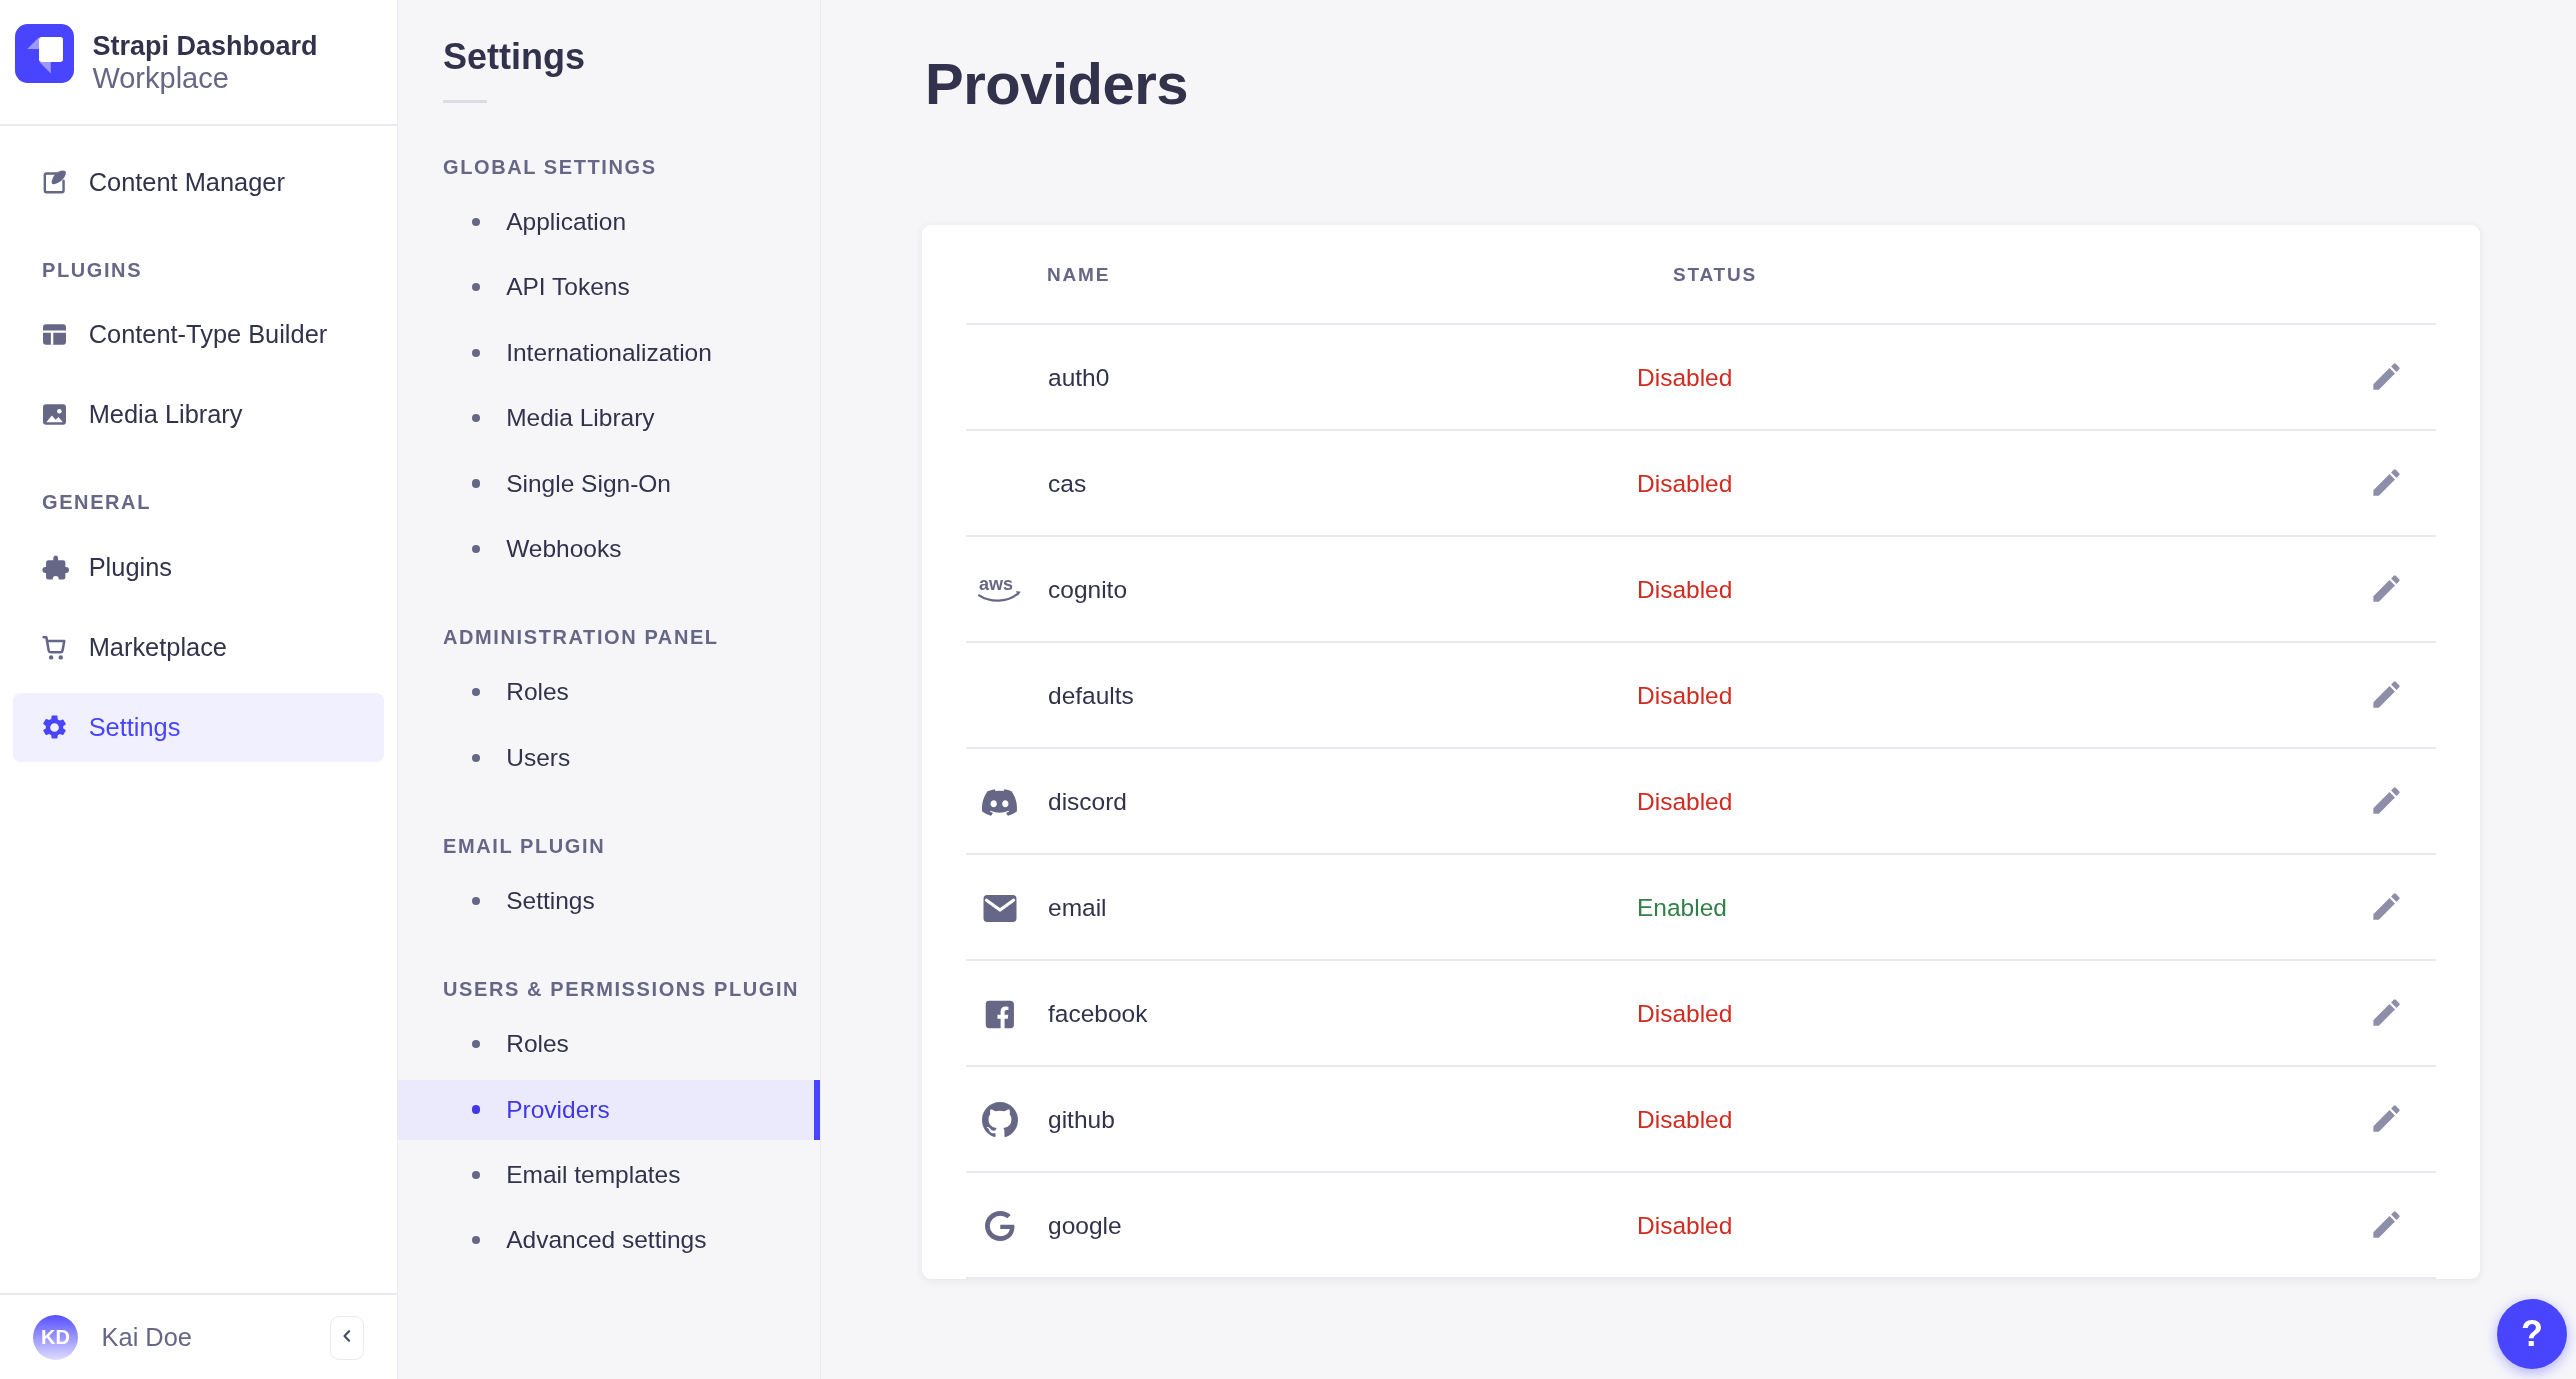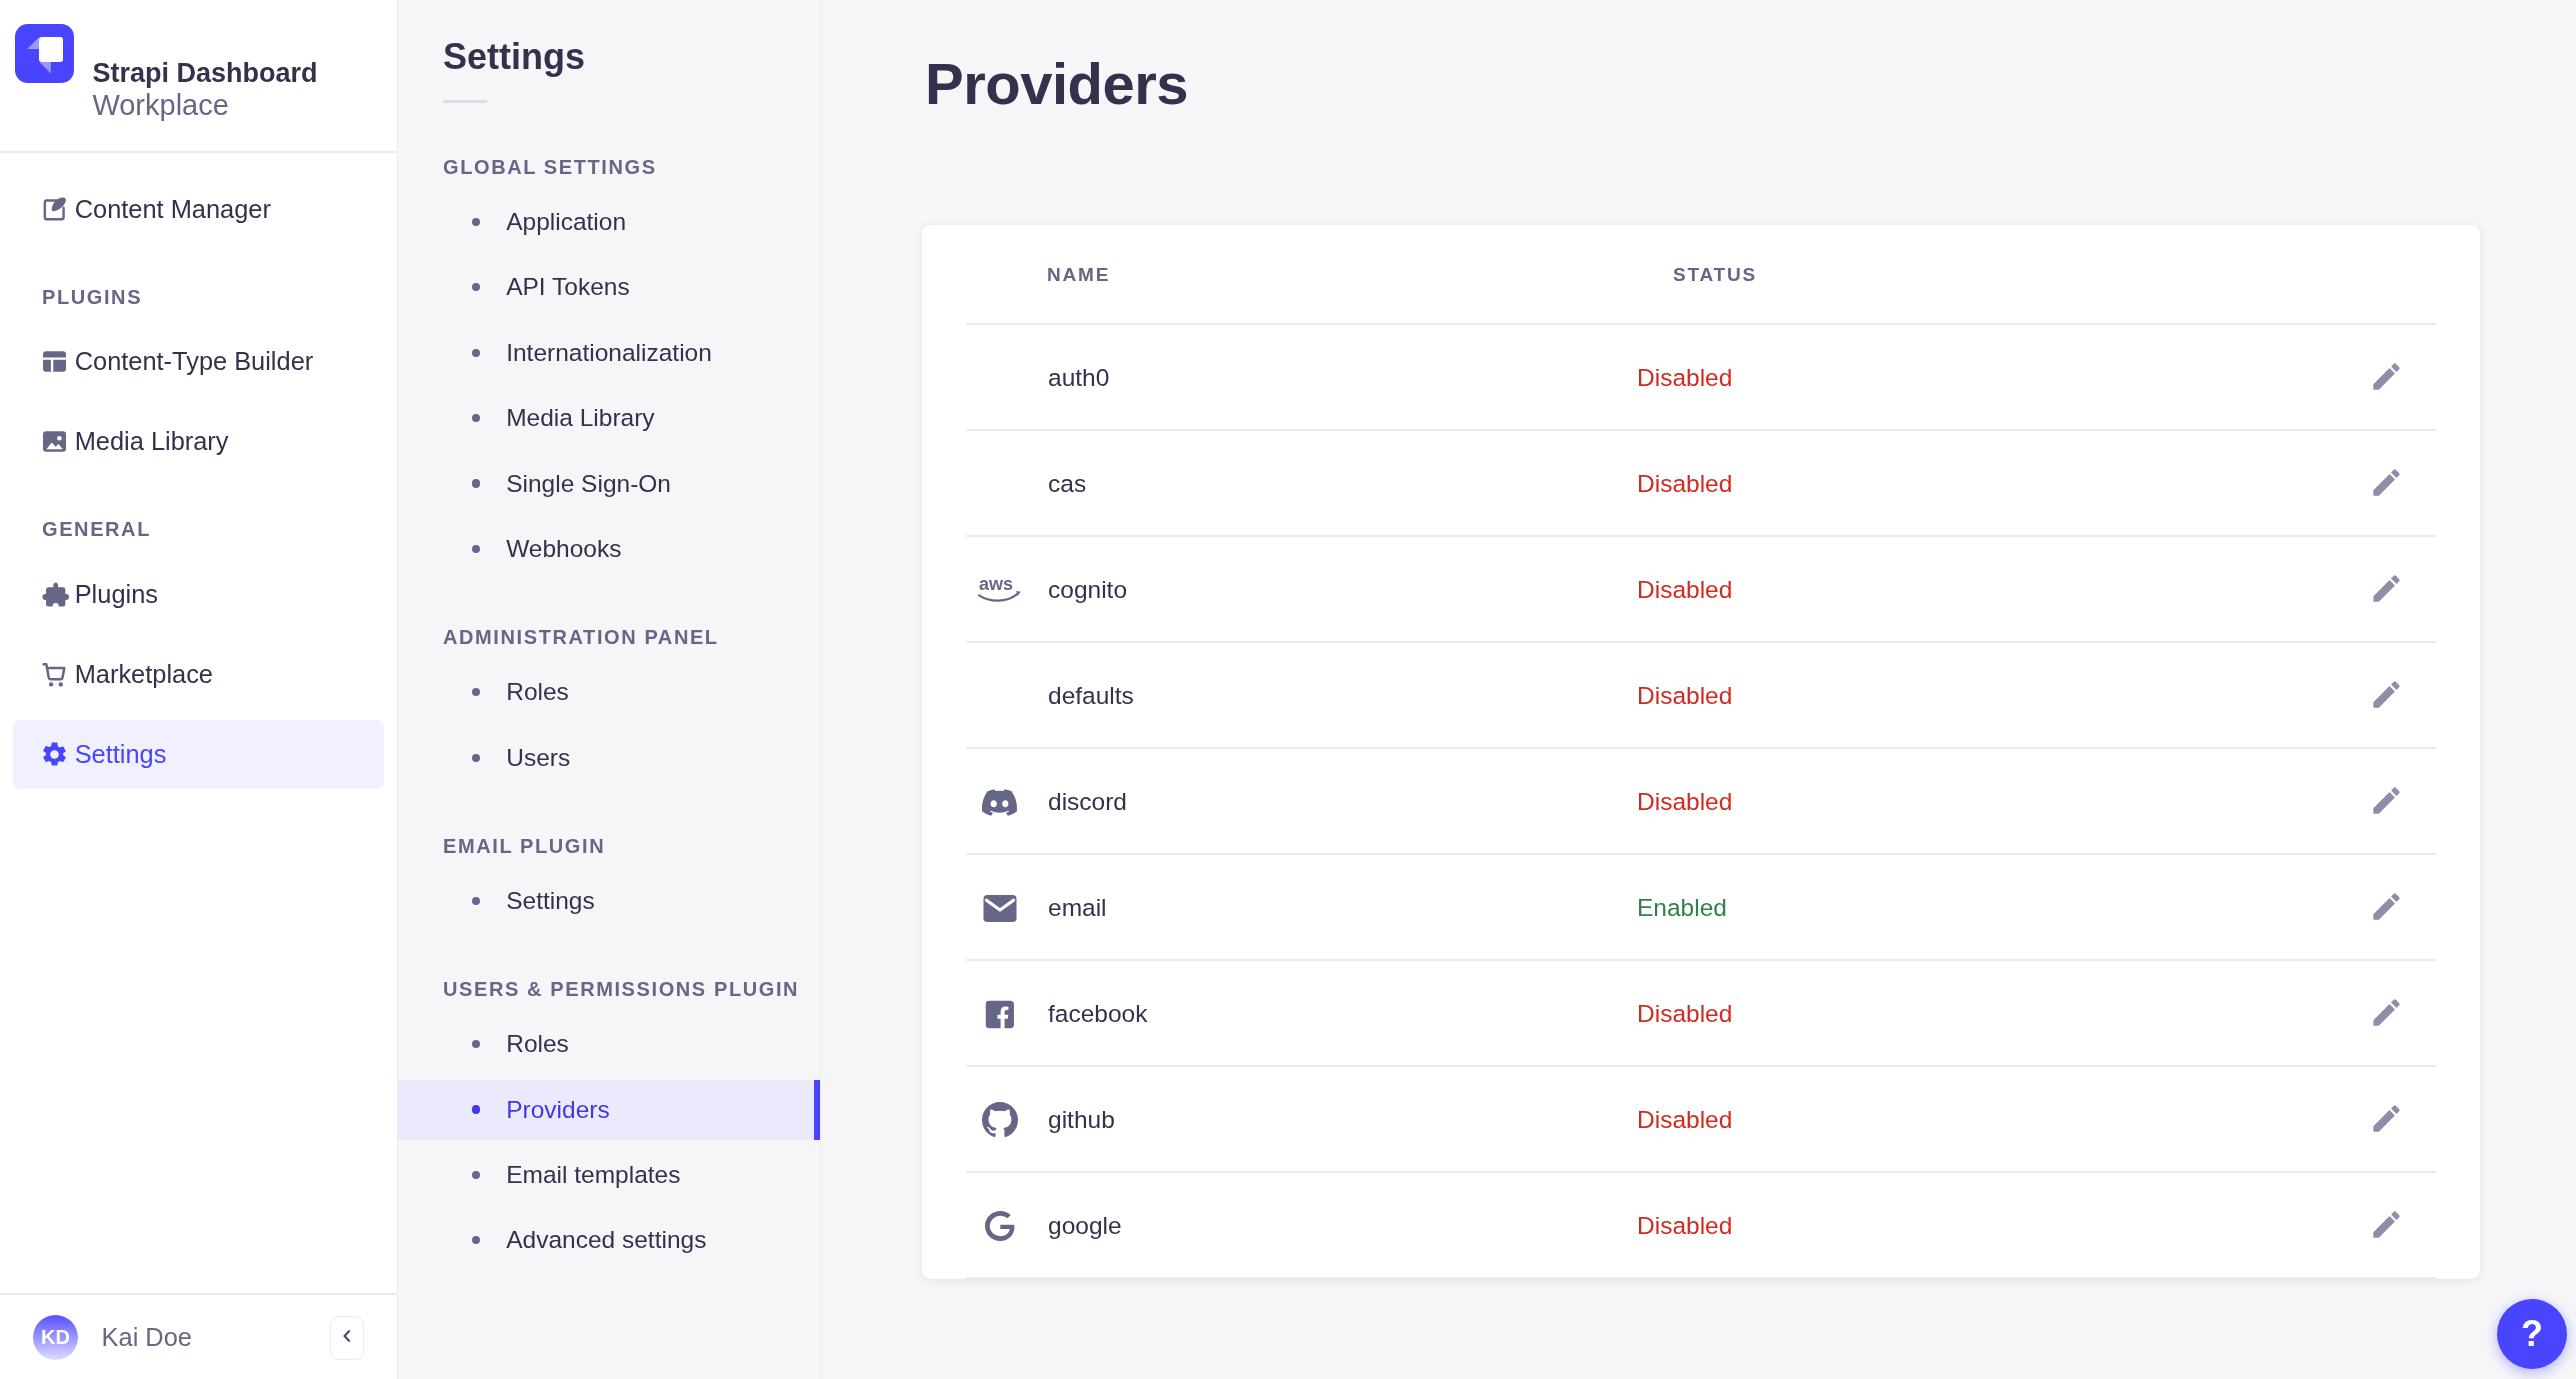--- a/index.html
+++ b/index.html
@@ -19,36 +19,36 @@
     display: flex; flex-direction: column;
   }
   .brand { display: flex; align-items: flex-start; gap: 18px; padding: 23.6px 14.5px 0 15.4px; }
   .logo {
     width: 59px; height: 59px; border-radius: 12.7px;
     background: #4945ff; position: relative; flex: none;
   }
   .logo .l-main { position: absolute; left: 23.6px; top: 13.6px; width: 24.5px; height: 24.5px; background: #ffffff; border-radius: 2.7px; }
   .logo .l-tri1 { position: absolute; left: 11.8px; top: 13.6px; width: 11.8px; height: 11.8px; background: rgba(255,255,255,.45); clip-path: polygon(100% 0, 100% 100%, 0 100%); }
   .logo .l-tri2 { position: absolute; left: 23.6px; top: 38px; width: 11.8px; height: 11.8px; background: rgba(255,255,255,.45); clip-path: polygon(0 0, 100% 0, 100% 100%); }
-  .brand-text { padding-top: 5.4px; margin-top: 27px; }
+  .brand-text { padding-top: 5.4px; }
   .brand-title { font-size: 27px; font-weight: bold; line-height: 34px; color: #32324d; }
   .brand-subtitle { font-size: 29px; line-height: 30px; color: #666687; }
   .sidebar-divider { height: 1.8px; background: #eaeaef; margin-top: 31px; flex: none; }
 
   .sidebar-nav { flex: none; }
   .section-label {
     margin: 42px 0 0 42px;
     font-size: 20px; font-weight: bold; letter-spacing: 1.6px;
     color: #666687; line-height: 23.6px;
   }
   .group-items { margin-top: 18px; display: flex; flex-direction: column; gap: 11px; }
   .group-items.first { margin-top: 22px; }
   .side-item {
     height: 69px; margin: 0 12.7px; border-radius: 7.3px;
-    display: flex; align-items: center; gap: 6px; padding-left: 27px;
+    display: flex; align-items: center; gap: 20px; padding-left: 27px;
     font-size: 25.4px; font-weight: 500; color: #32324d; cursor: pointer;
   }
   .side-item .icon { width: 29px; height: 29px; color: #666687; display: flex; align-items: center; justify-content: center; flex: none; }
   .side-item.active { background: #f0f0ff; color: #4945ff; }
   .side-item.active .icon { color: #4945ff; }
 
   .spacer { flex: 1; }
   .user-divider { height: 1.8px; background: #eaeaef; flex: none; }
   .user-row { height: 85px; display: flex; align-items: center; gap: 23.6px; padding: 8px 33px; flex: none; }
   .avatar {

